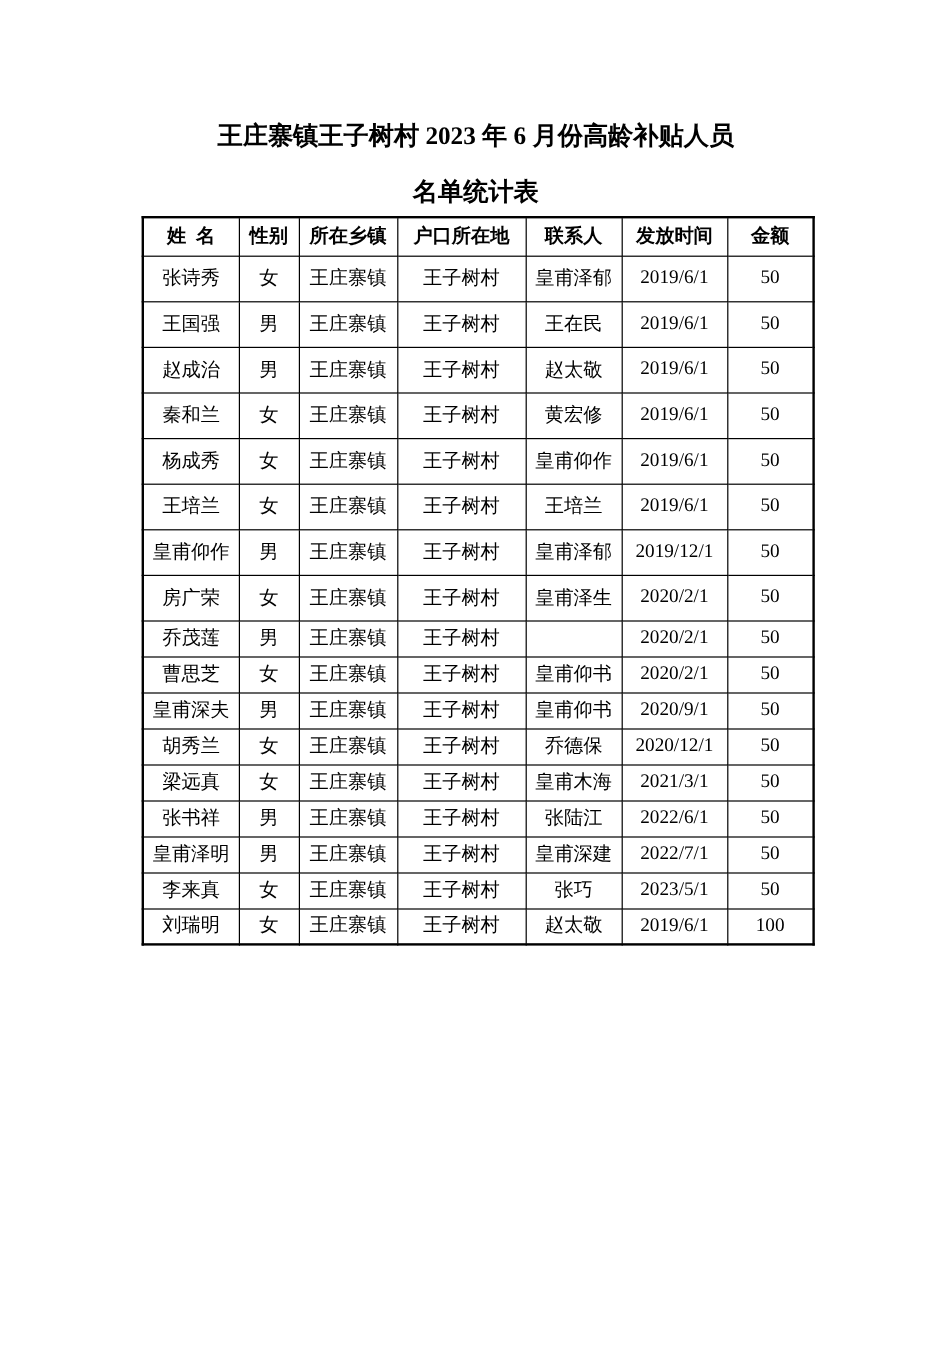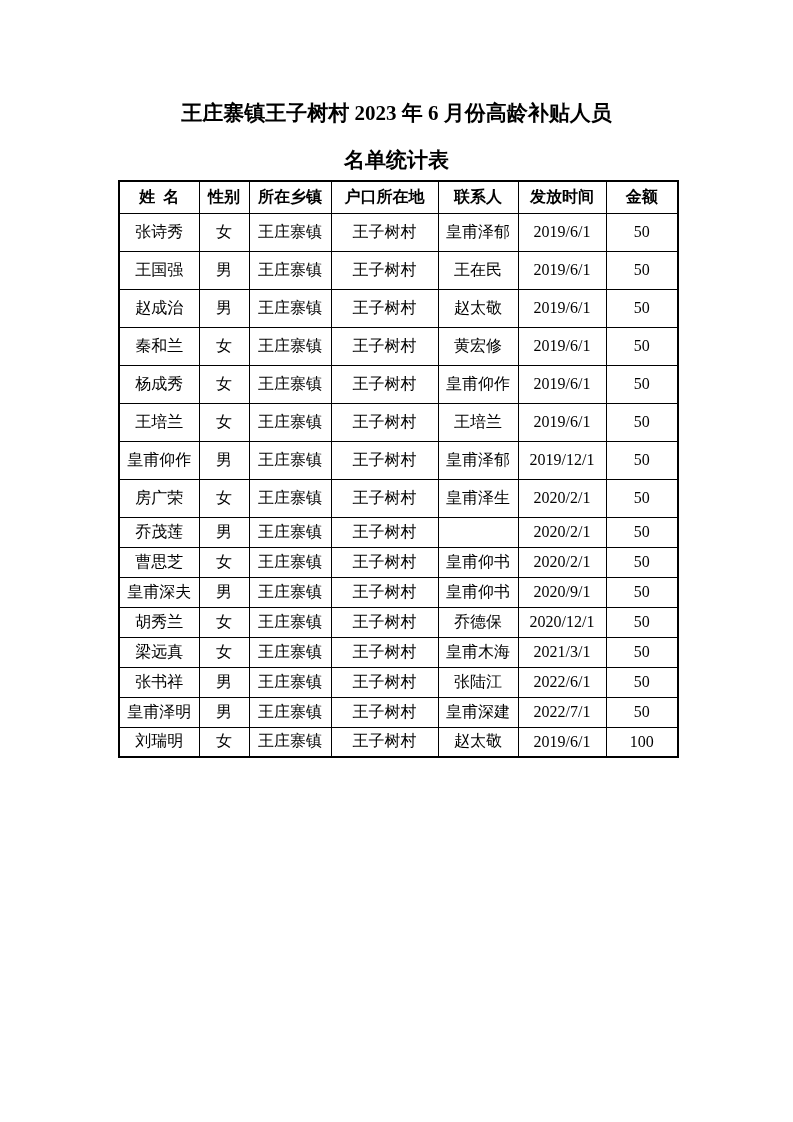--- a/index.html
+++ b/index.html
@@ -228,20 +228,29 @@
         <tr>
     <td>皇甫泽明</td>
     <td>男</td>
     <td>王庄寨镇</td>
     <td>王子树村</td>
     <td>皇甫深建</td>
     <td>2022/7/1</td>
     <td>50</td>
   </tr>
         <tr>
+    <td>李来真</td>
+    <td>女</td>
+    <td>王庄寨镇</td>
+    <td>王子树村</td>
+    <td>张巧</td>
+    <td>2023/5/1</td>
+    <td>50</td>
+  </tr>
+        <tr>
     <td>刘瑞明</td>
     <td>女</td>
     <td>王庄寨镇</td>
     <td>王子树村</td>
     <td>赵太敬</td>
     <td>2019/6/1</td>
     <td>100</td>
   </tr>
       </tbody>
   </table>

